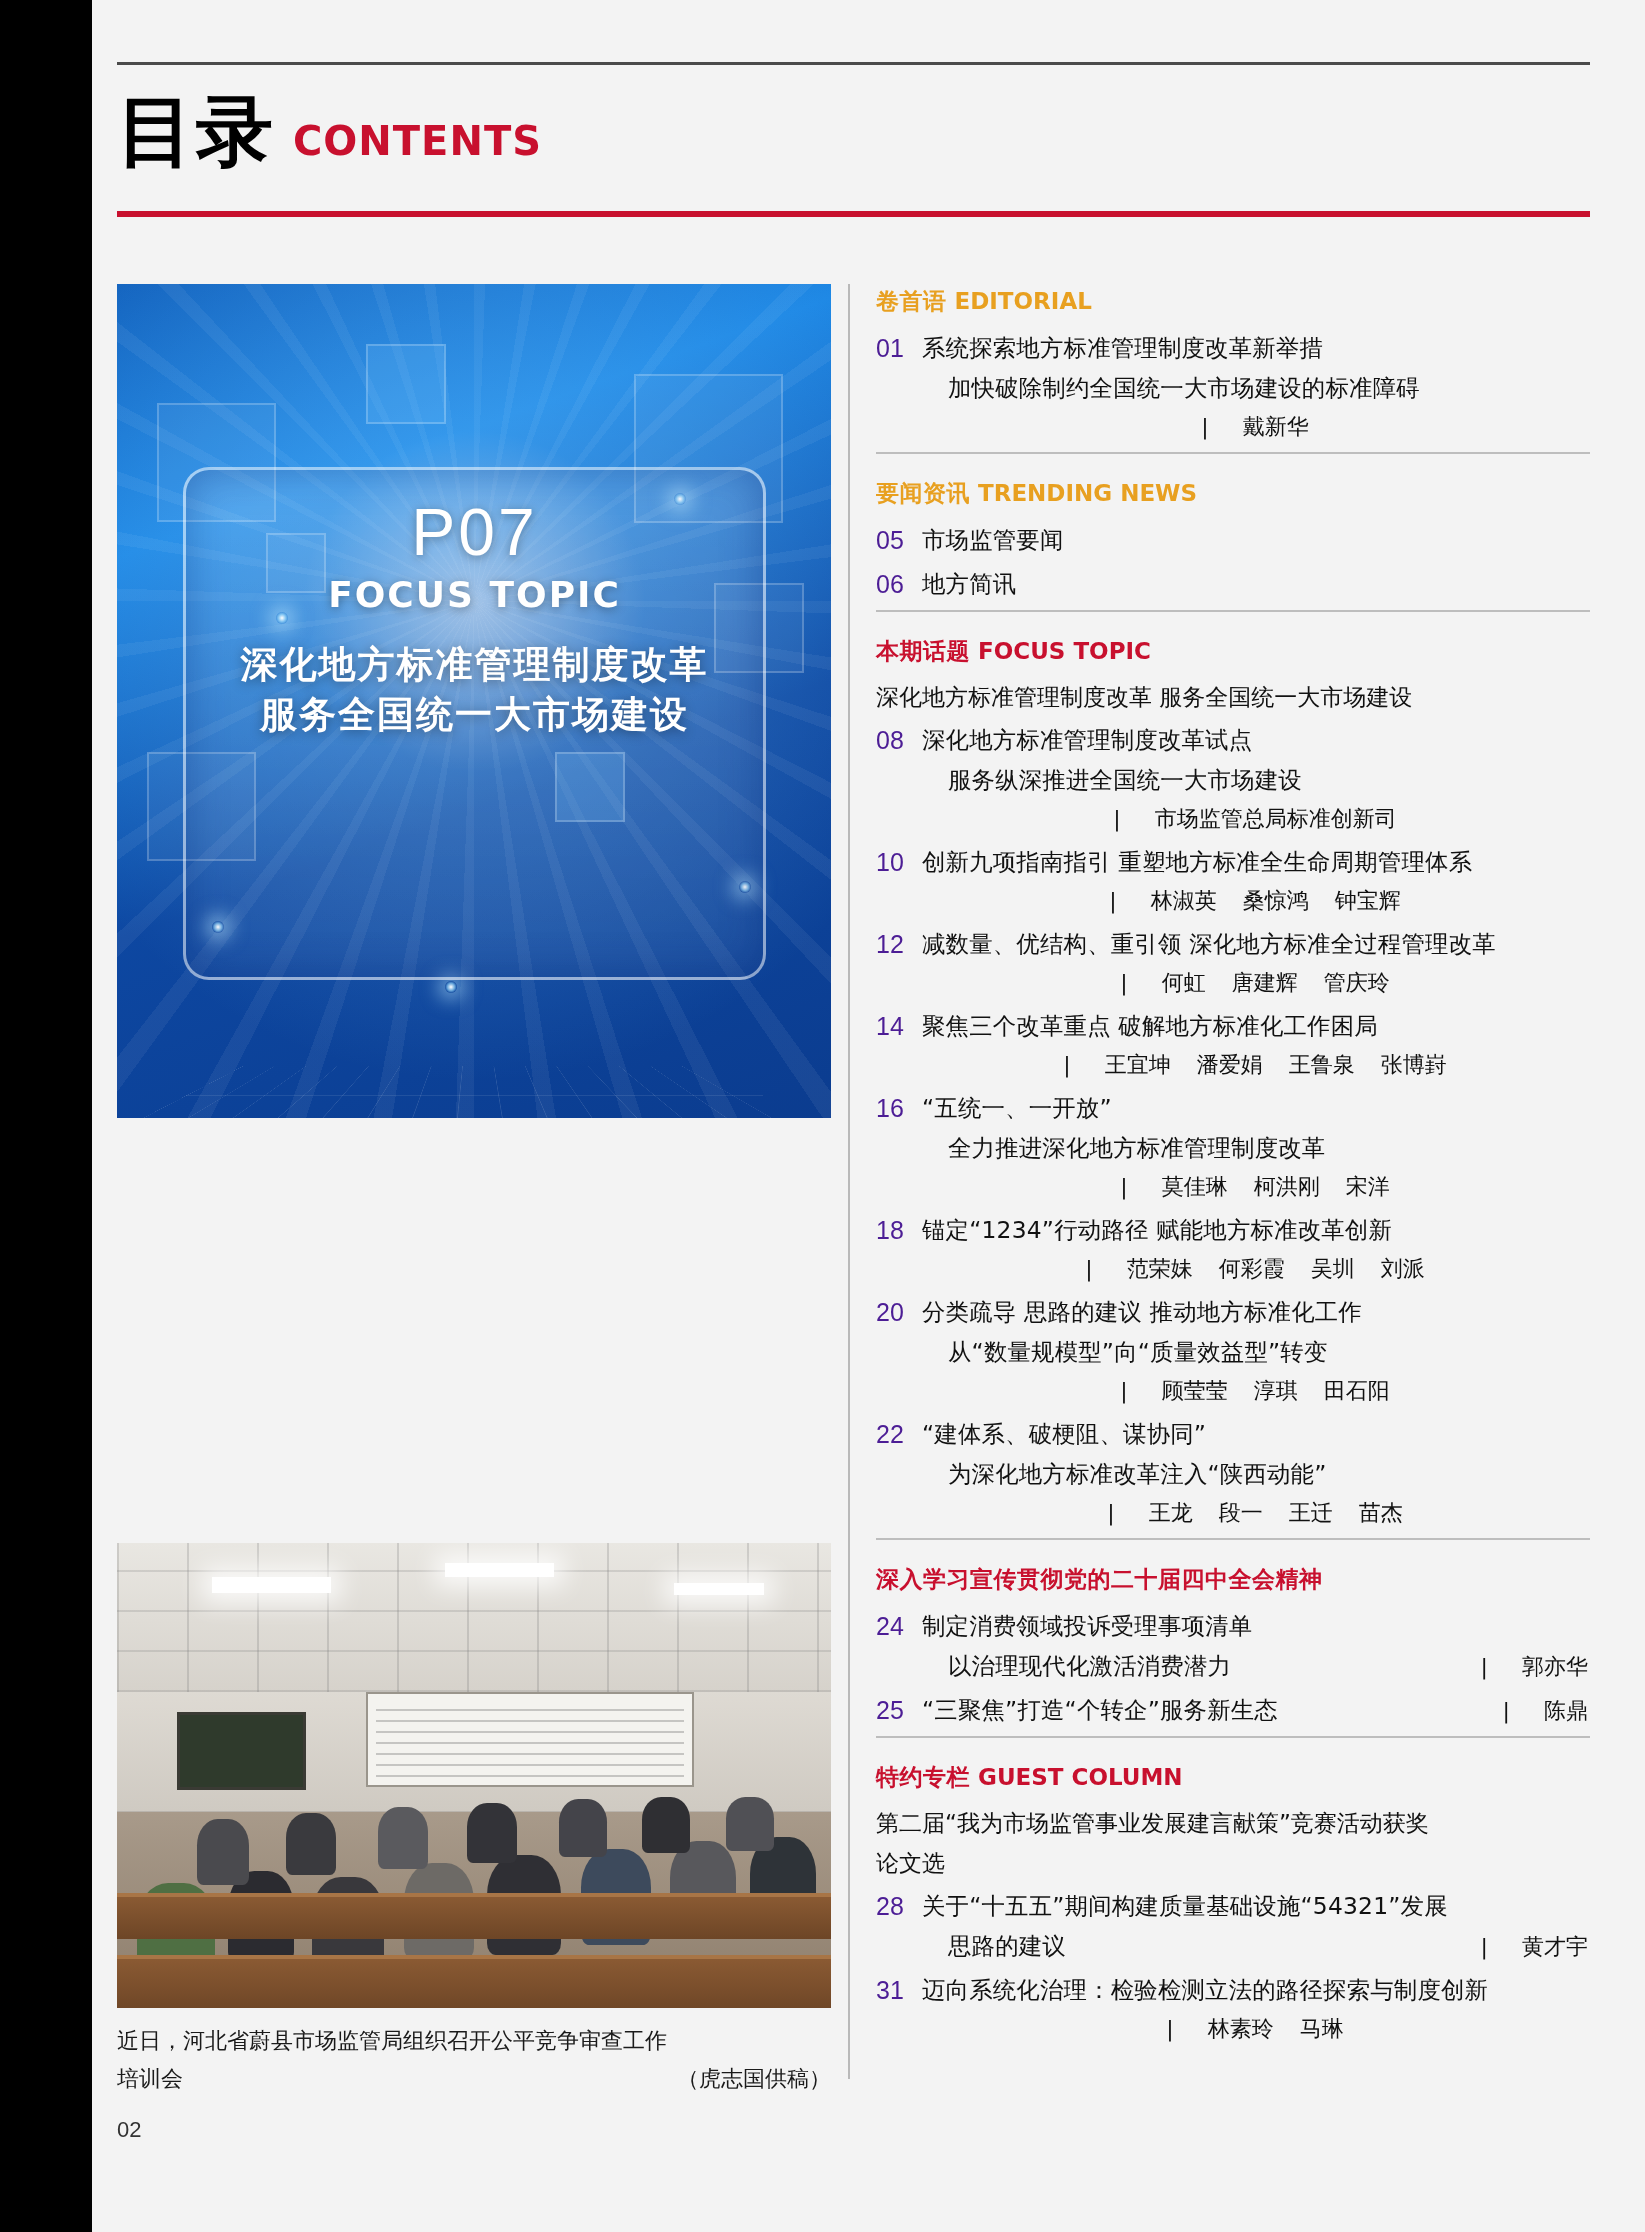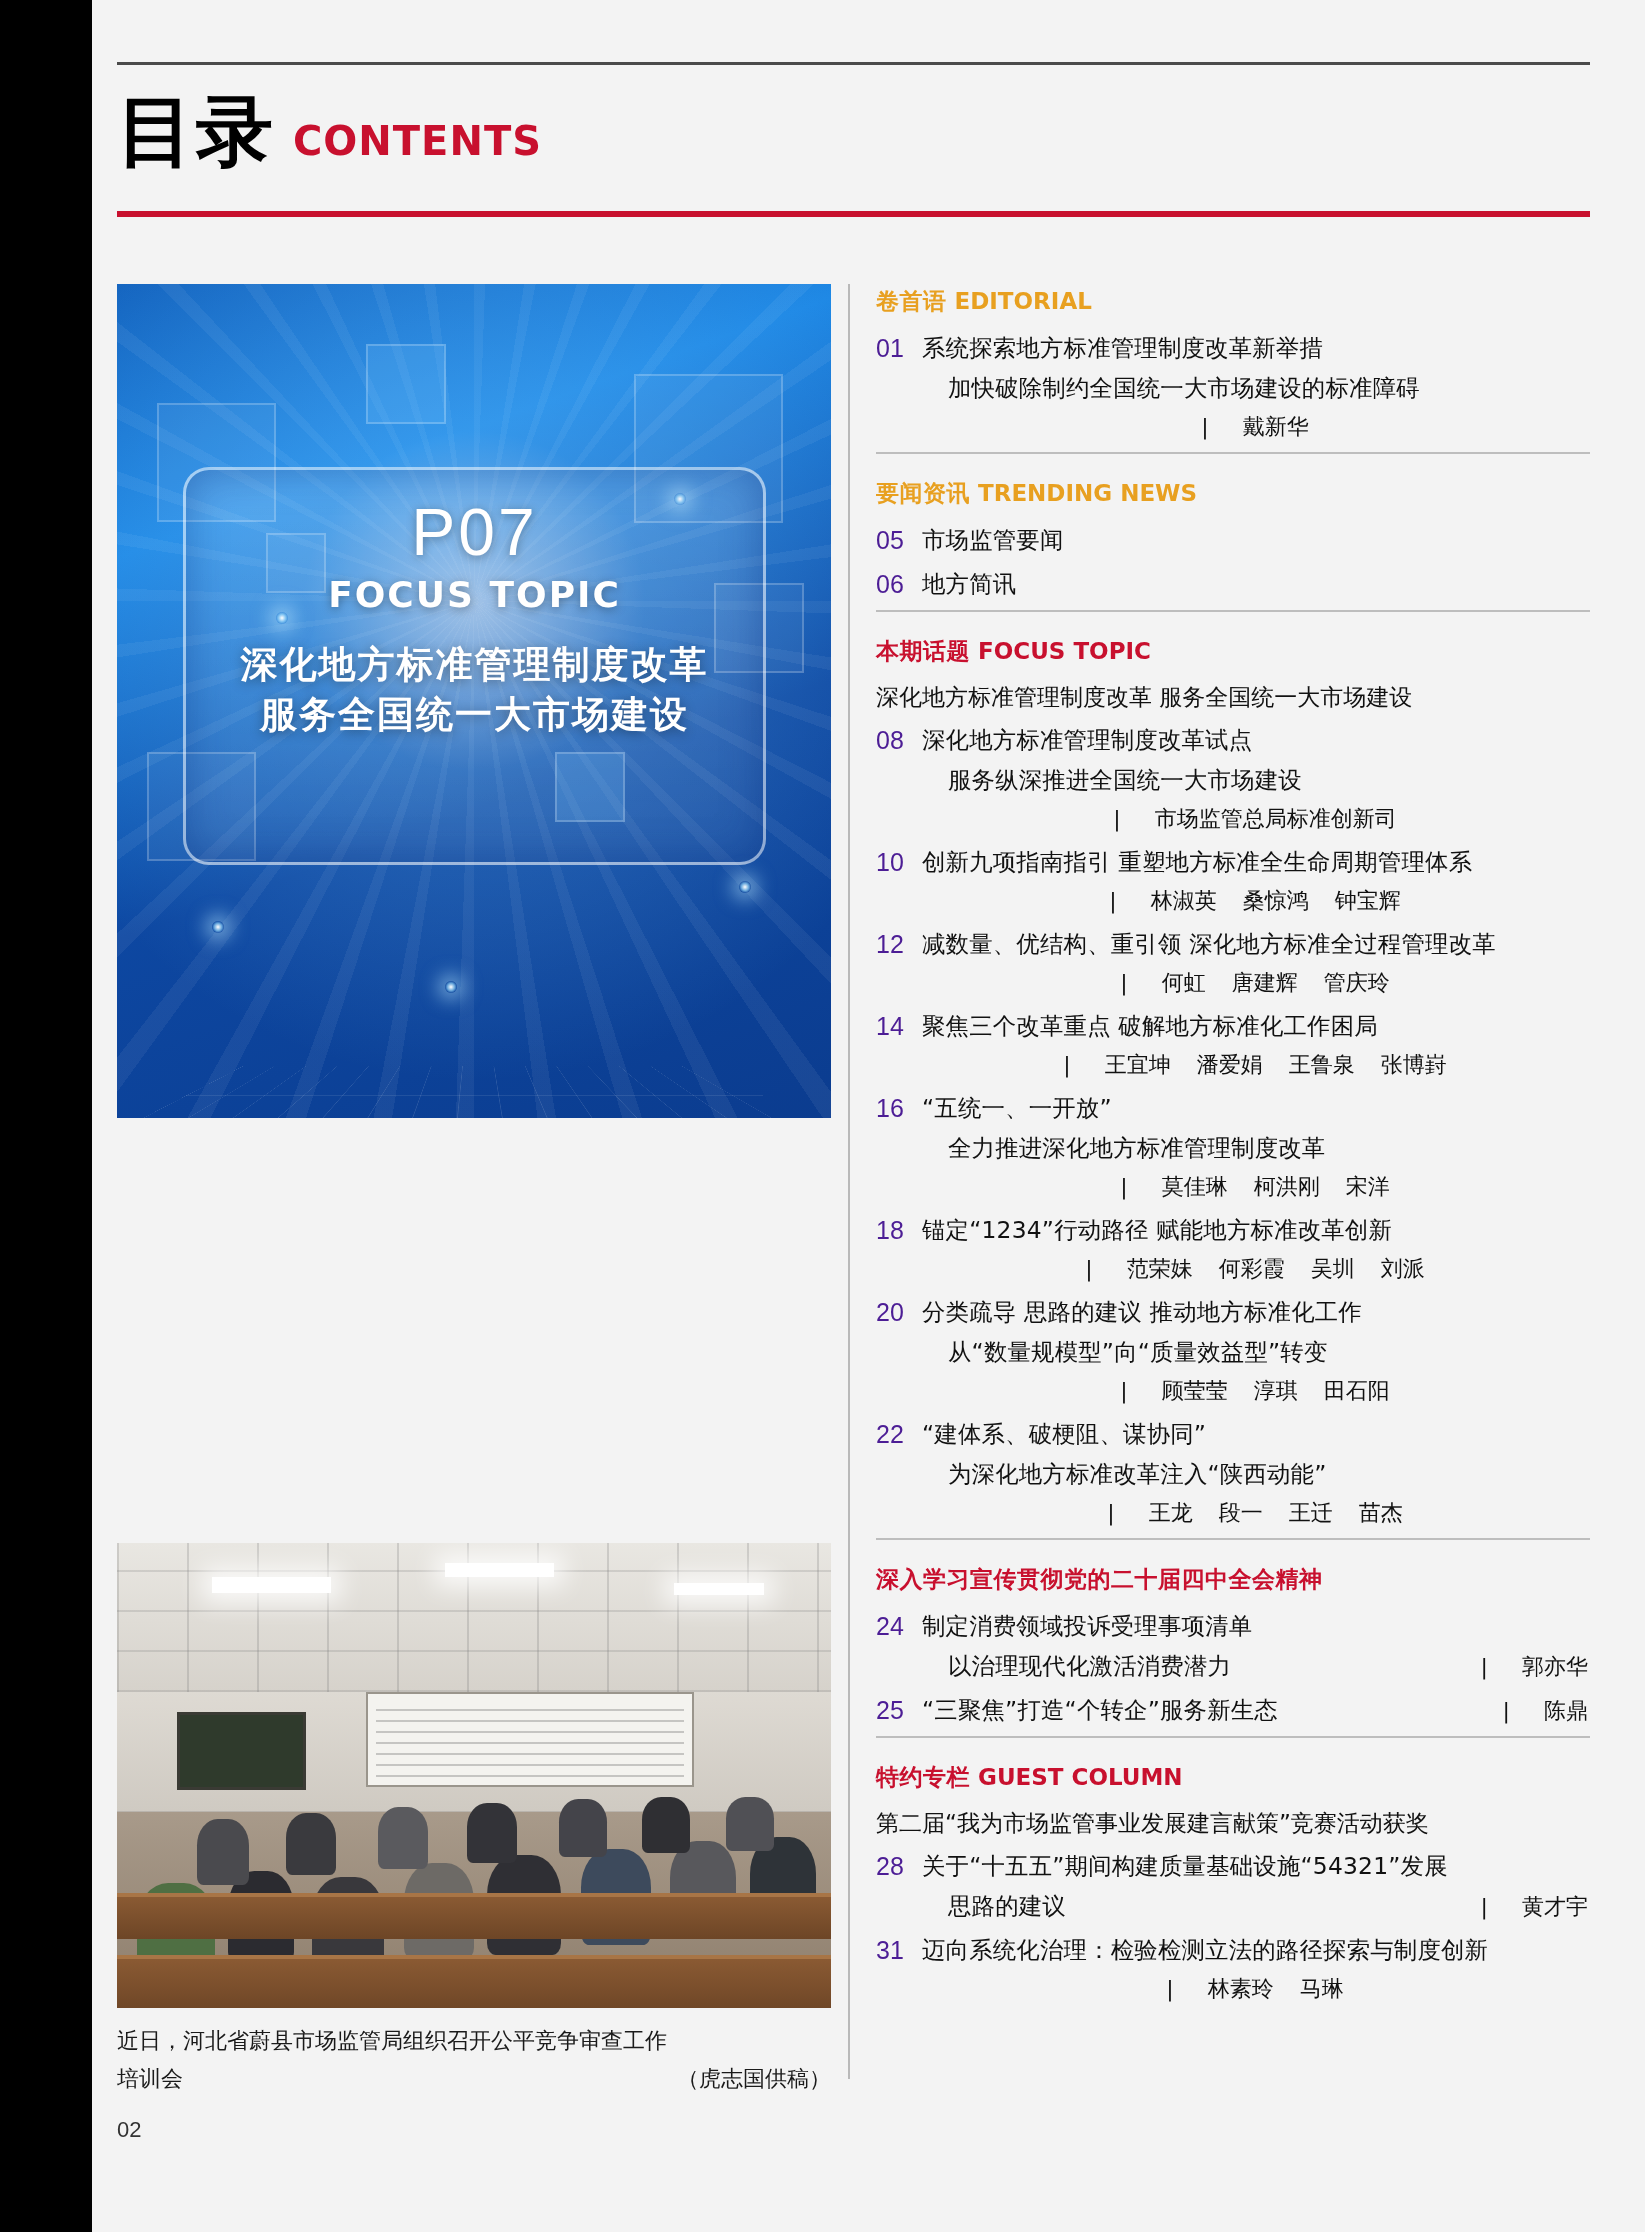--- a/index.html
+++ b/index.html
@@ -98,21 +98,21 @@
   .dot { position:absolute; width:12px; height:12px; border-radius:50%; background: radial-gradient(circle, #fff 0%, rgba(150,220,255,.6) 45%, rgba(255,255,255,0) 70%); box-shadow: 0 0 18px 7px rgba(180,230,255,.55);}
   .dot.d1{ left:159px; top:328px;}
   .dot.d2{ left:557px; top:209px;}
   .dot.d3{ left:95px; top:637px;}
   .dot.d4{ left:622px; top:597px;}
   .dot.d5{ left:328px; top:697px;}
 
   .cover-panel {
     position: absolute;
     left: 66px; top: 183px;
-    width: 583px; height: 398px;
+    width: 583px; height: 513px;
     border: 3px solid rgba(255,255,255,0.5);
     border-radius: 26px;
     background: linear-gradient(180deg, rgba(255,255,255,0.14), rgba(255,255,255,0.05));
     box-shadow: 0 0 40px rgba(0,40,120,0.35) inset;
     text-align:center;
     color:#fff;
   }
   .cover-p07 {
     font-family: "Liberation Sans", sans-serif;
     font-size: 66px; font-weight: 400; letter-spacing: 3px;
@@ -419,20 +419,21 @@
             <div class="inline-author">
               <div class="t">“三聚焦”打造“个转企”服务新生态</div>
               <div class="authors"><span class="bar">|</span><span class="au">陈鼎</span></div>
             </div>
           </div>
         </div>
       </div>
       <div class="sec">
         <div class="sec-head" style="color: rgb(200, 16, 46);"><span class="cn">特约专栏</span><span class="en"> GUEST COLUMN</span></div>
         <div class="sub-line">第二届“我为市场监管事业发展建言献策”竞赛活动获奖</div>
+        <div class="sub-line">论文选</div>
         <div class="entry">
           <div class="pg">28</div>
           <div class="body">
             <div class="t">关于“十五五”期间构建质量基础设施“54321”发展</div>
             <div class="inline-author">
               <div class="t indent">思路的建议</div>
               <div class="authors"><span class="bar">|</span><span class="au">黄才宇</span></div>
             </div>
           </div>
         </div>

